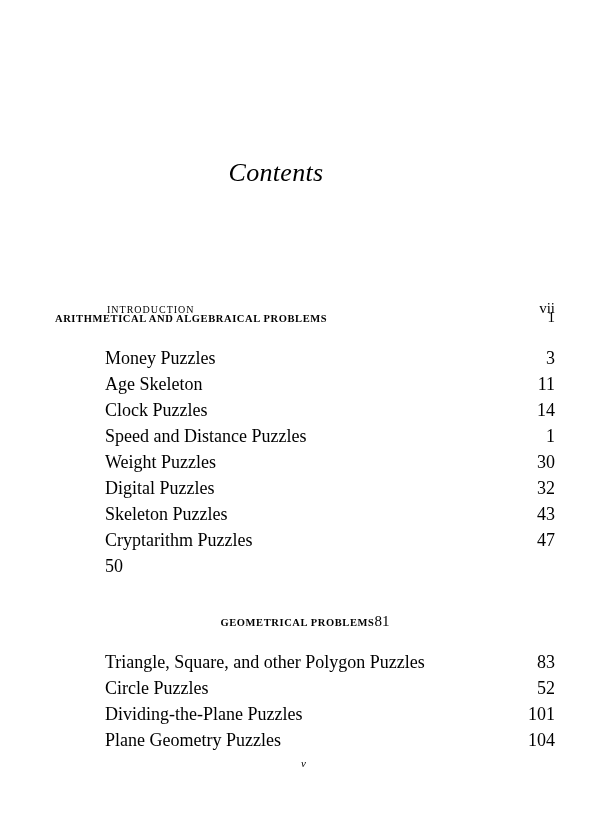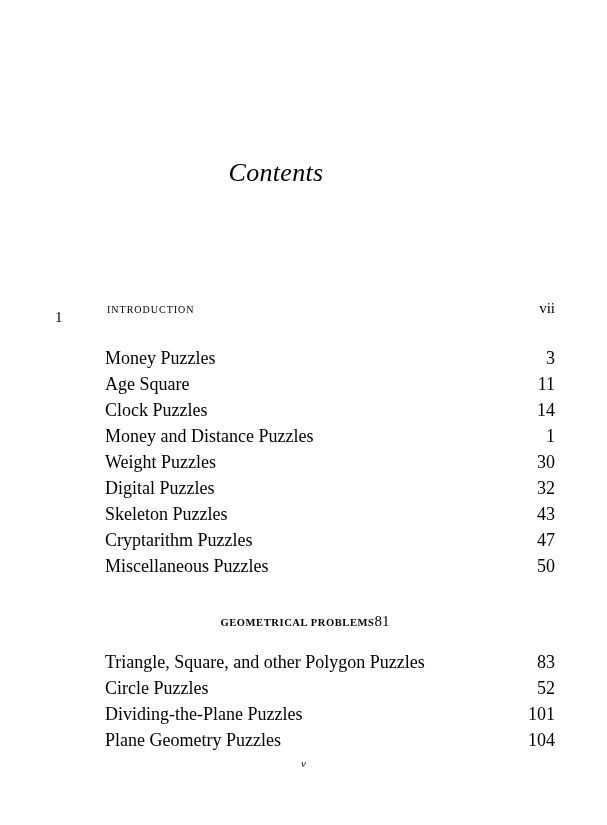--- a/index.html
+++ b/index.html
@@ -31,57 +31,57 @@
 <body>
 
 <div class="title">Contents</div>
 
 <div class="row intro">
   <span class="smallcaps">INTRODUCTION</span>
   <span class="num">vii</span>
 </div>
 
 <div class="row sec1">
+  <span class="smallcaps">ARITHMETICAL AND ALGEBRAICAL PROBLEMS</span>
   <span class="sec-num">1</span>
 </div>
 
 <div class="row entry" style="top:348px">
   <span>Money Puzzles</span>
   <span>3</span>
 </div>
 <div class="row entry" style="top:374px">
-  <span>Age Square</span>
+  <span>Age Skeleton</span>
   <span>11</span>
 </div>
 <div class="row entry" style="top:400px">
   <span>Clock Puzzles</span>
   <span>14</span>
 </div>
 <div class="row entry" style="top:426px">
-  <span>Money and Distance Puzzles</span>
+  <span>Speed and Distance Puzzles</span>
   <span>1</span>
 </div>
 <div class="row entry" style="top:452px">
   <span>Weight Puzzles</span>
   <span>30</span>
 </div>
 <div class="row entry" style="top:478px">
   <span>Digital Puzzles</span>
   <span>32</span>
 </div>
 <div class="row entry" style="top:504px">
   <span>Skeleton Puzzles</span>
   <span>43</span>
 </div>
 <div class="row entry" style="top:530px">
   <span>Cryptarithm Puzzles</span>
   <span>47</span>
 </div>
 <div class="row entry" style="top:556px">
-  <span>Miscellaneous Puzzles</span>
   <span>50</span>
 </div>
 
 <div class="row sec2">
   <span class="smallcaps">GEOMETRICAL PROBLEMS</span>
   <span class="sec-num">81</span>
 </div>
 
 <div class="row entry" style="top:652px">
   <span>Triangle, Square, and other Polygon Puzzles</span>

